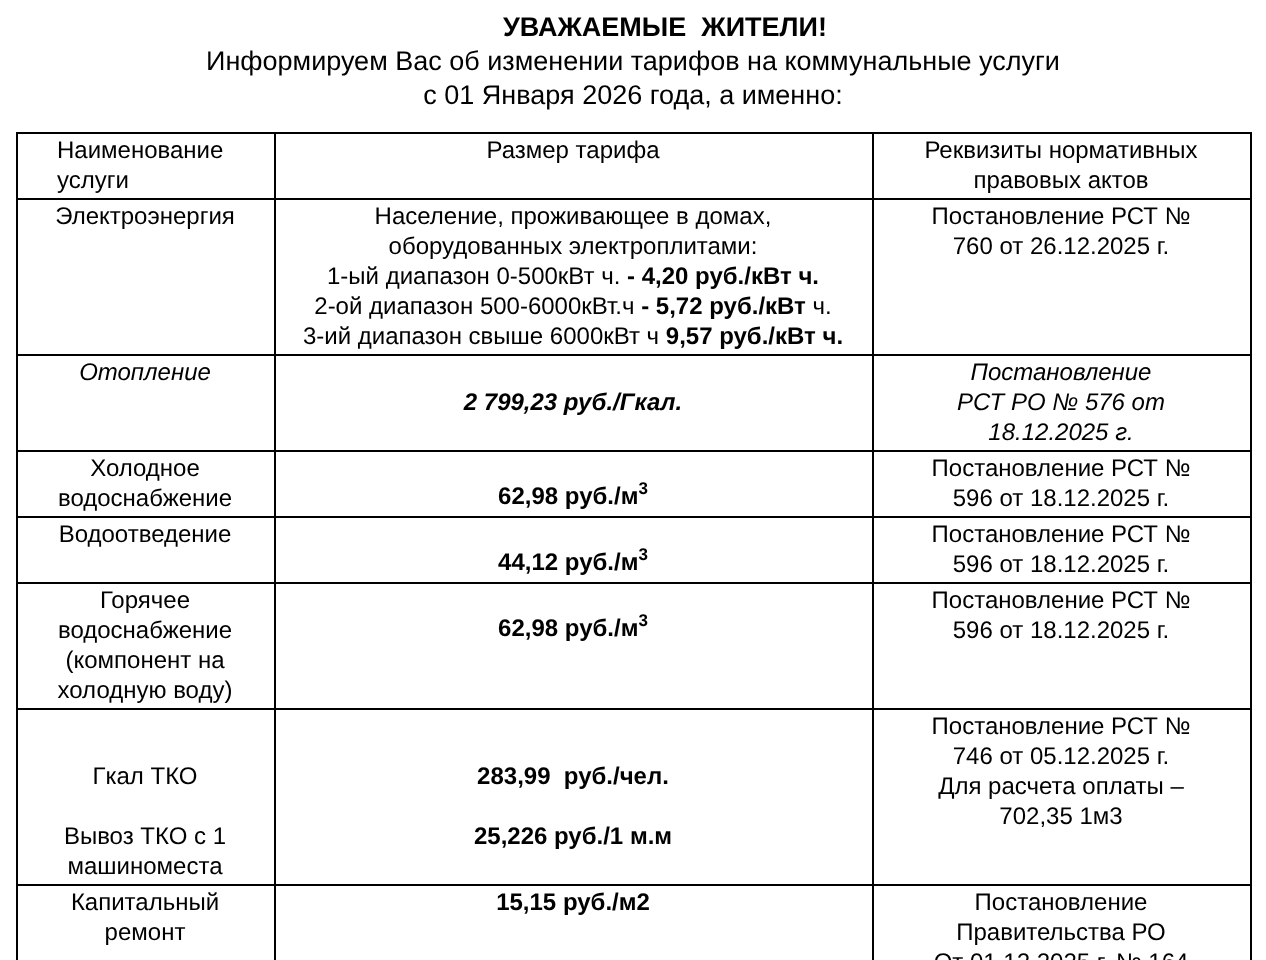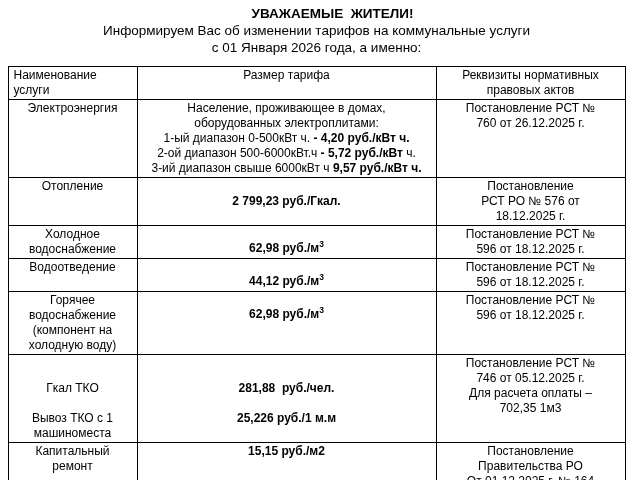--- a/index.html
+++ b/index.html
@@ -15,32 +15,32 @@
   .sub{font-size:13.5px;line-height:17px;text-align:center;}
   table.tariff{
     border-collapse:collapse;table-layout:fixed;
     width:617px;margin:10px auto 0 auto;
   }
   col.c1{width:129px;} col.c2{width:299px;} col.c3{width:189px;}
   td{
     border:1px solid #000;padding:1px 3px;
     font-size:12px;line-height:15px;text-align:center;vertical-align:top;
   }
-  .left{text-align:left;padding-left:5px;}
+  .left{text-align:left;padding-left:20px;}
   .vmid{vertical-align:middle;}
   .vbot{vertical-align:bottom;padding-bottom:2px;}
   .pt15{padding-top:15px;}
   .pt26{padding-top:26px;}
   .bold{font-weight:bold;}
   .ln{white-space:nowrap;}
   .pre{white-space:pre;}
   .gap{height:15px;}
   b{font-weight:bold;}
   sup{font-size:8.5px;line-height:0;vertical-align:super;}
-  tr.r-head{height:31px;} tr.r-elec{height:75px;margin-top:40px;} tr.r-heat{height:43px;}
+  tr.r-head{height:31px;} tr.r-elec{height:75px;margin-top:40px;} tr.r-heat{height:43px;font-style:italic;}
   tr.r-cold{height:32px;margin-left:40px;} tr.r-sew{height:31px;} tr.r-hot{height:60px;}
   tr.r-tko{height:88px;} tr.r-rep{height:44px;}
 </style>
 </head>
 <body>
 
 <div>
   <div class="title">УВАЖАЕМЫЕ  ЖИТЕЛИ!</div>
   <div class="sub">Информируем Вас об изменении тарифов на коммунальные услуги</div>
   <div class="sub">с 01 Января 2026 года, а именно:</div>
@@ -126,21 +126,21 @@
     </tr>
 
     <tr class="r-tko">
       <td class="pt26">
         <div class="ln">Гкал ТКО</div>
         <div class="gap"></div>
         <div class="ln">Вывоз ТКО с 1</div>
         <div class="ln">машиноместа</div>
       </td>
       <td class="pt26 bold">
-        <div class="ln pre">281,88  руб./чел.</div>
+        <div class="ln pre">283,99  руб./чел.</div>
         <div class="gap"></div>
         <div class="ln pre">25,226 руб./1 м.м</div>
       </td>
       <td>
         <div class="ln">Постановление РСТ №</div>
         <div class="ln">746 от 05.12.2025 г.</div>
         <div class="ln">Для расчета оплаты –</div>
         <div class="ln">702,35 1м3</div>
       </td>
     </tr>

